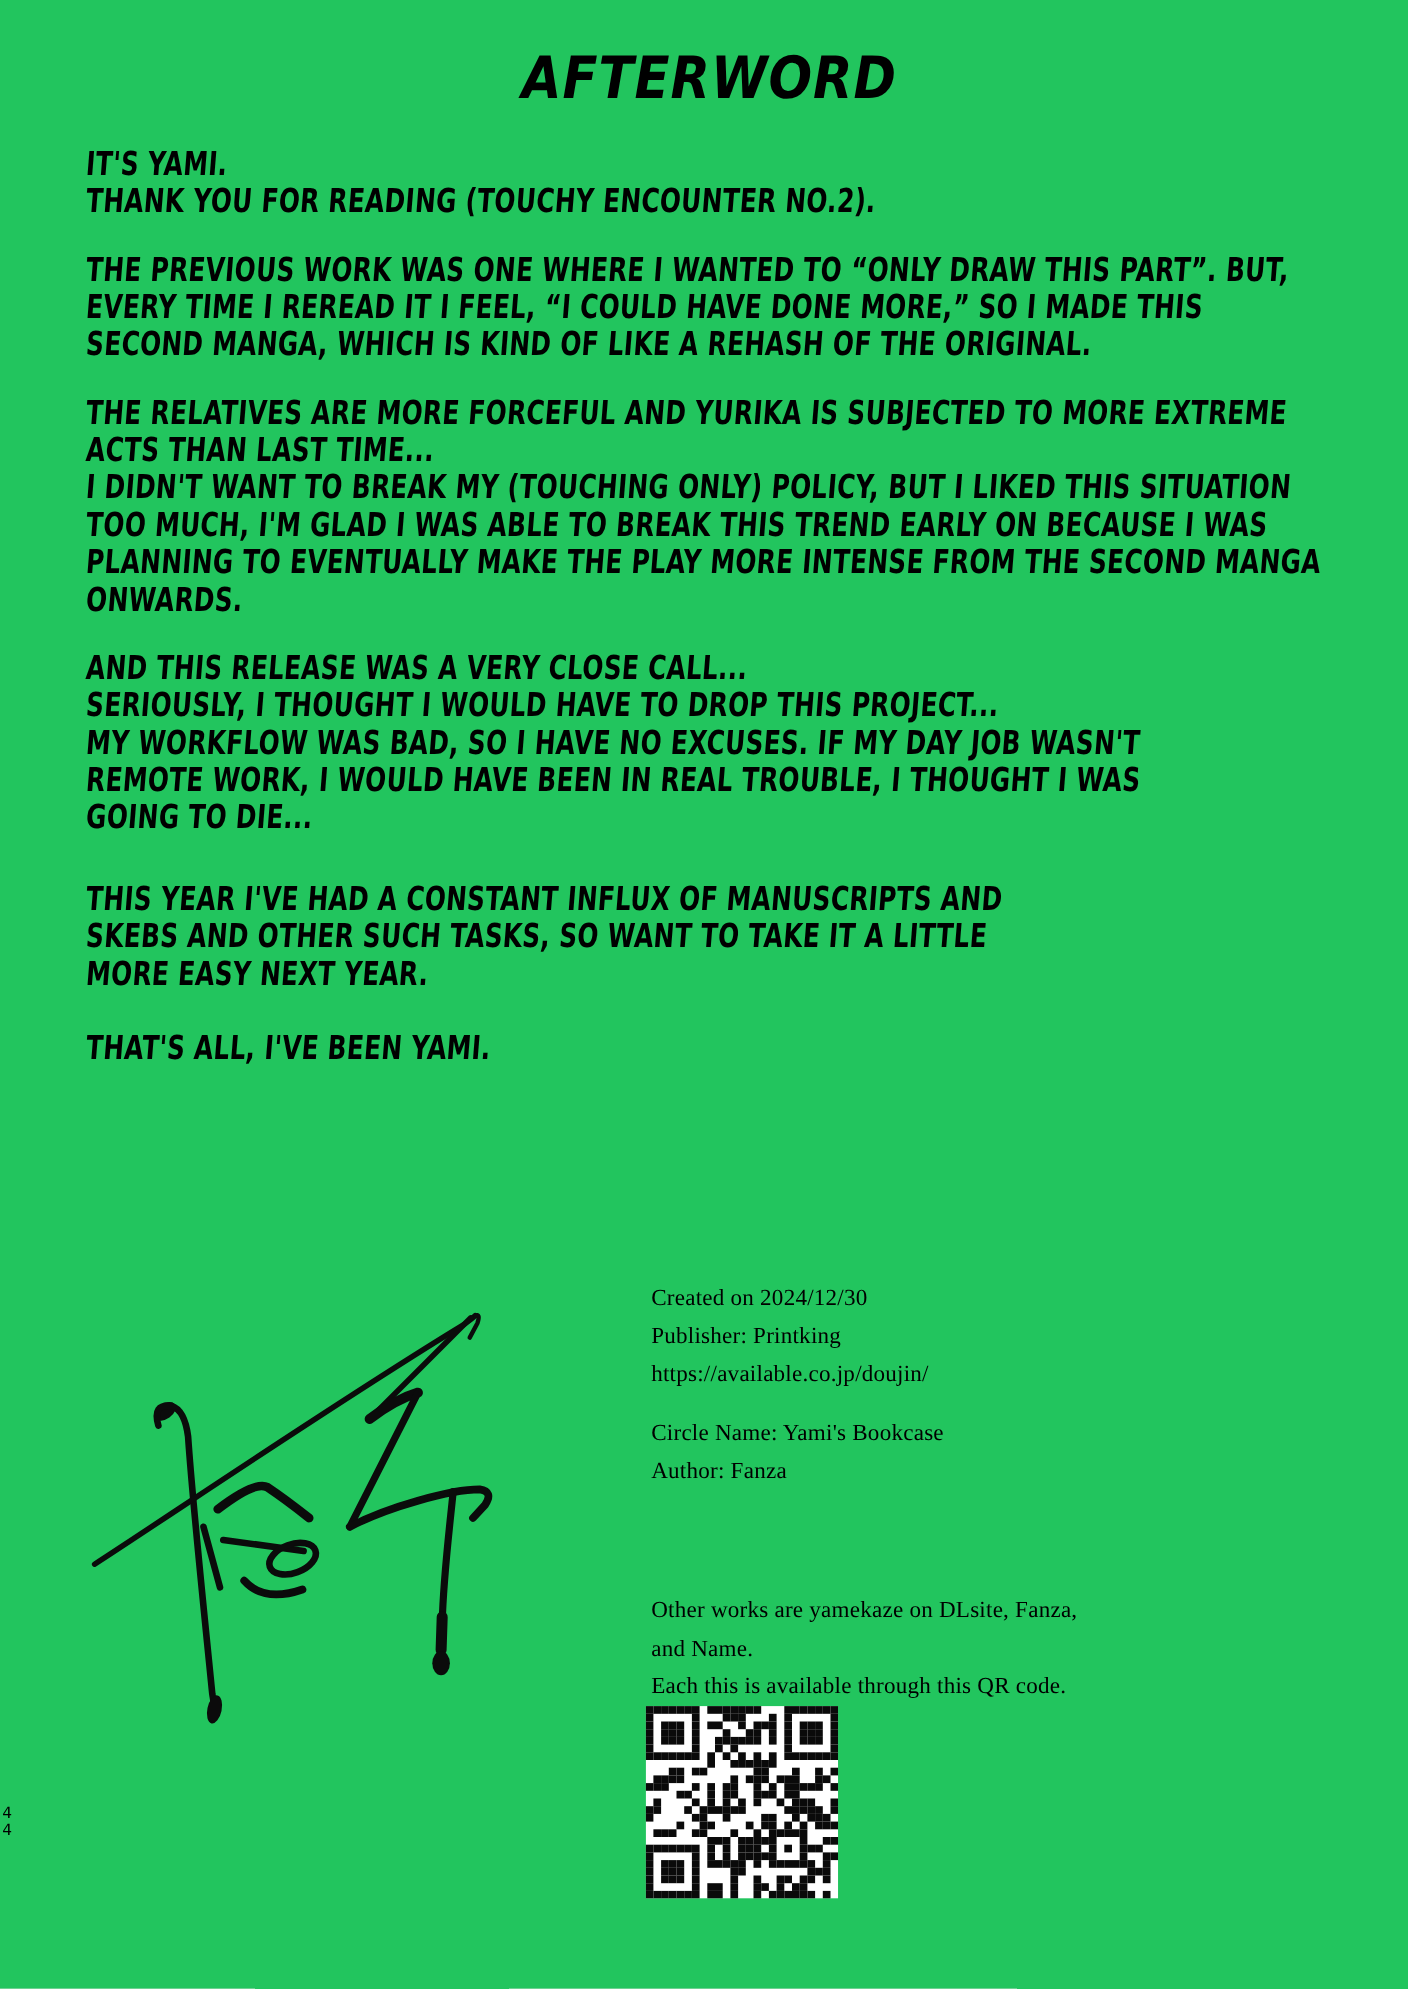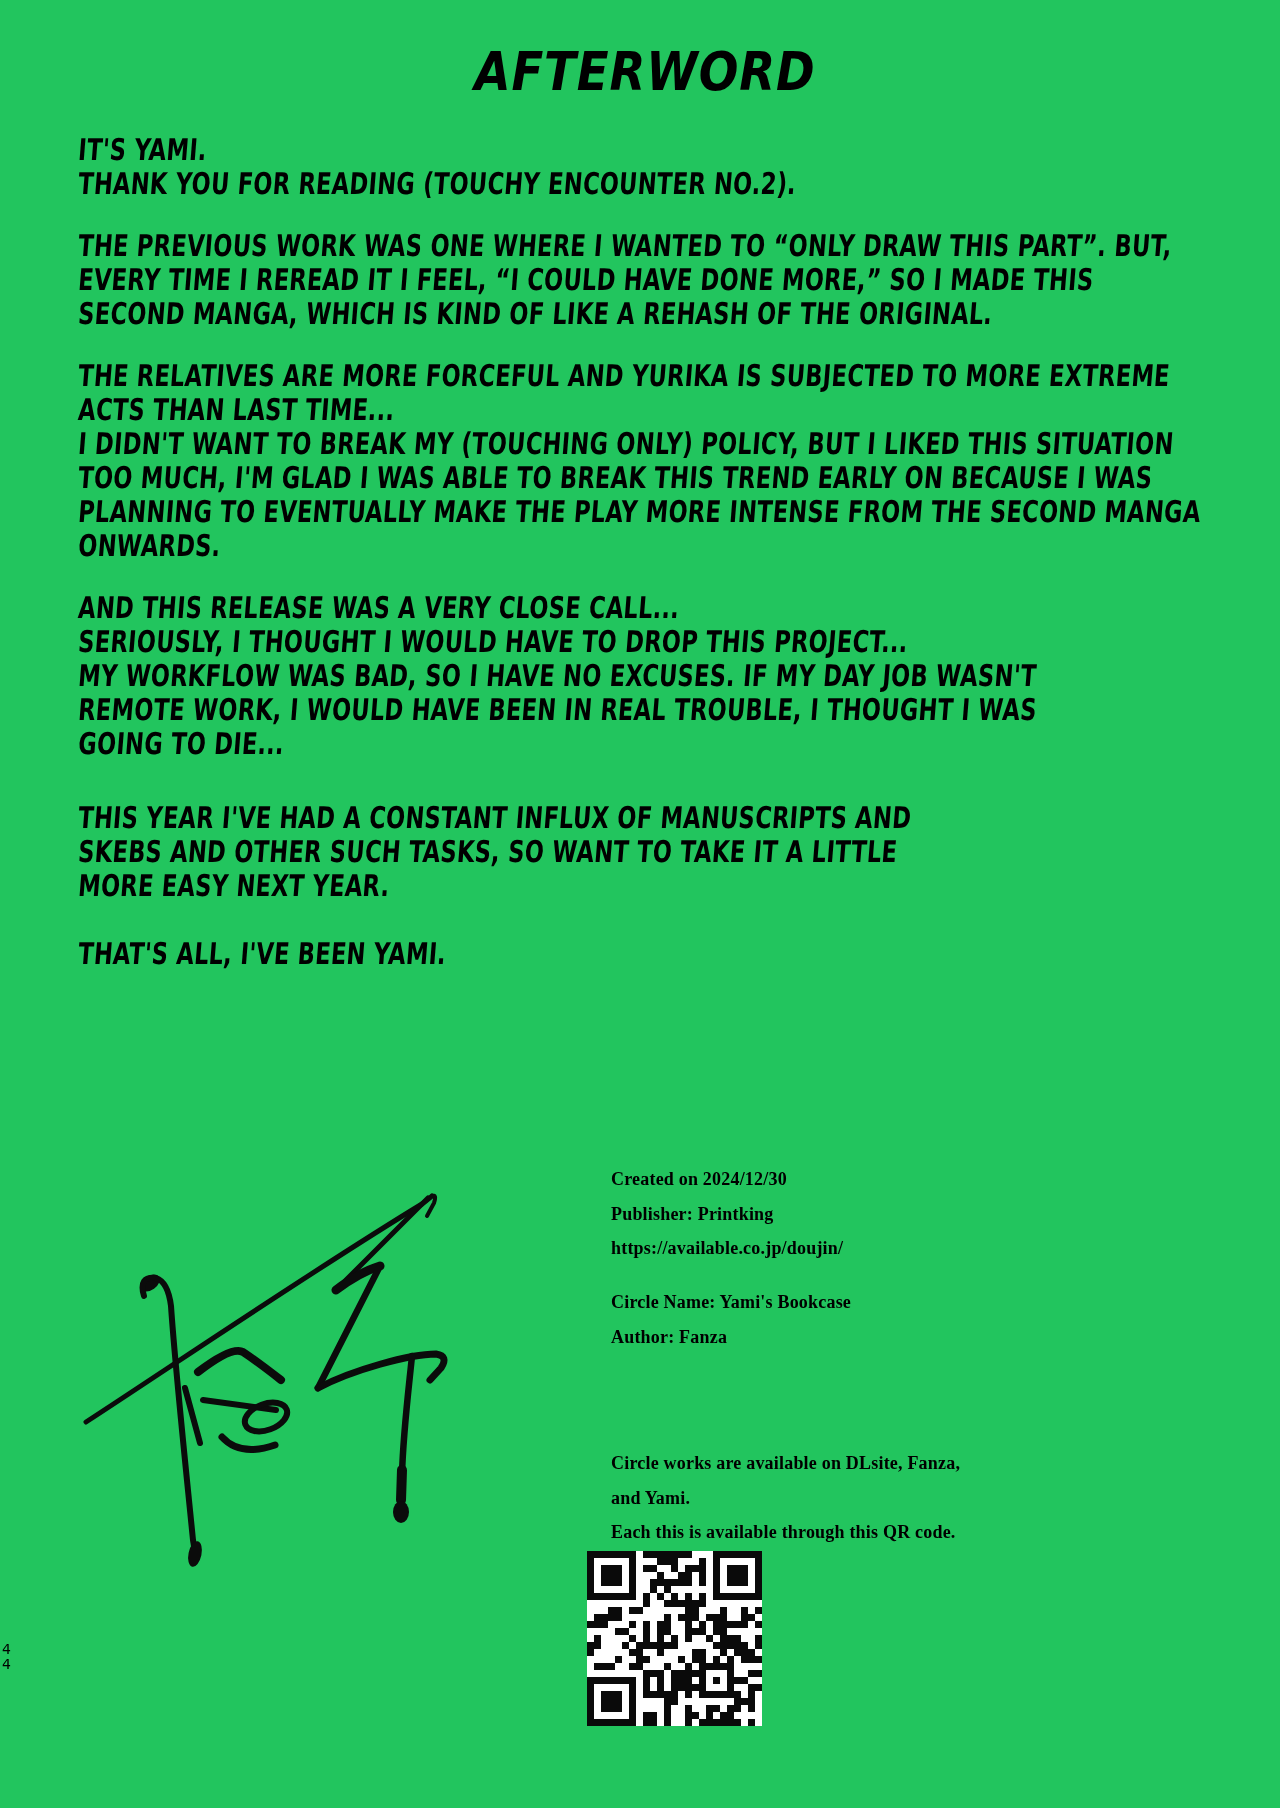--- a/index.html
+++ b/index.html
@@ -20,23 +20,23 @@
   }
   
   .par { position:absolute; left:78px; }
   .par .line {
     font-size:30px; font-weight:700; line-height:34px;
     letter-spacing:.4px; white-space:nowrap;
     transform:scaleX(.75) skewX(-6deg); transform-origin:0 60%;
   }
   
   .colo {
-    position:absolute; left:611px;
+    position:absolute; left:592px;
     font-family:"Liberation Serif","DejaVu Serif",serif;
-    font-weight:700; font-size:18px; line-height:34.5px;
+    font-weight:400; font-size:21px; line-height:34.5px;
     letter-spacing:.2px;
   }
   .colo .cline { white-space:nowrap; }
   
   .signature { position:absolute; left:80px; top:1140px; }
   .qr { position:absolute; left:587px; top:1551px; }
   
   .pagenum {
     position:absolute; left:2px; top:1642px;
     font-size:14px; line-height:15px; font-weight:400;
@@ -119,22 +119,22 @@
     <div class="cline">Publisher: Printking</div>
     <div class="cline">https://available.co.jp/doujin/</div>
   </div>
 
   <div class="colo" style="top:1285px">
     <div class="cline">Circle Name: Yami's Bookcase</div>
     <div class="cline">Author: Fanza</div>
   </div>
 
   <div class="colo" style="top:1446px">
-    <div class="cline">Circle works are available on DLsite, Fanza,</div>
-    <div class="cline">and Yami.</div>
+    <div class="cline">Other works are yamekaze on DLsite, Fanza,</div>
+    <div class="cline">and Name.</div>
     <div class="cline">Each this is available through this QR code.</div>
   </div>
 
   <svg class="qr" id="qr-svg" width="175" height="175" viewBox="0 0 175 175">
     <rect x="0" y="0" width="175" height="175" fill="#ffffff"></rect>
   <rect x="0" y="0" width="7" height="7" fill="#0a0a0a"></rect>
       <rect x="7" y="0" width="7" height="7" fill="#0a0a0a"></rect>
       <rect x="14" y="0" width="7" height="7" fill="#0a0a0a"></rect>
       <rect x="21" y="0" width="7" height="7" fill="#0a0a0a"></rect>
       <rect x="28" y="0" width="7" height="7" fill="#0a0a0a"></rect>

